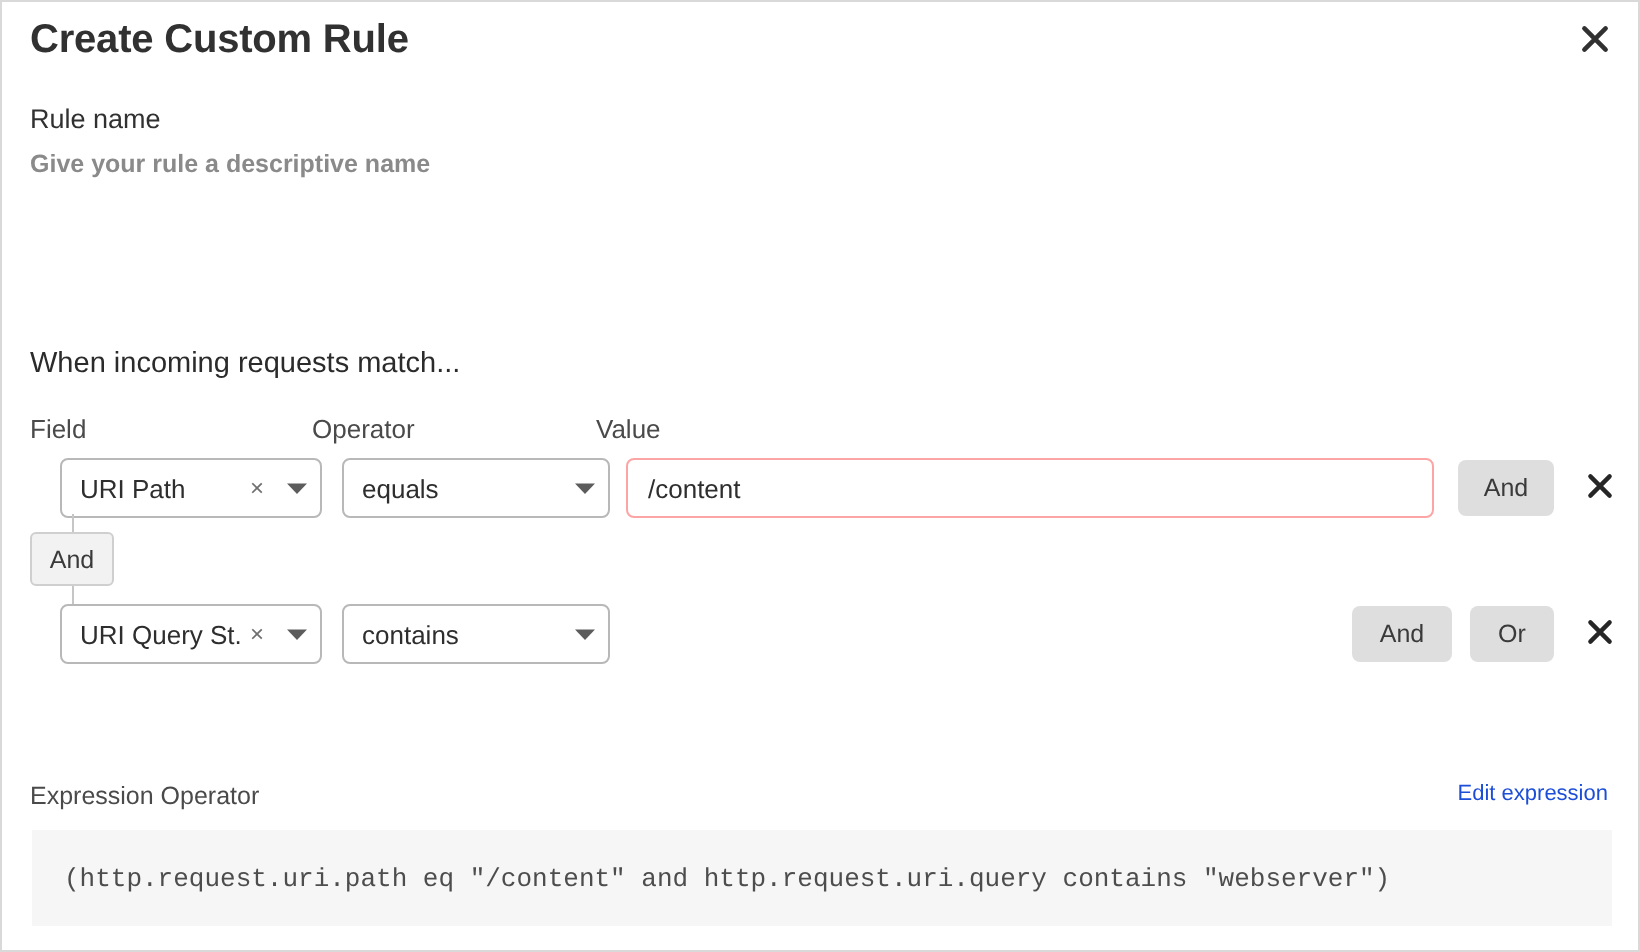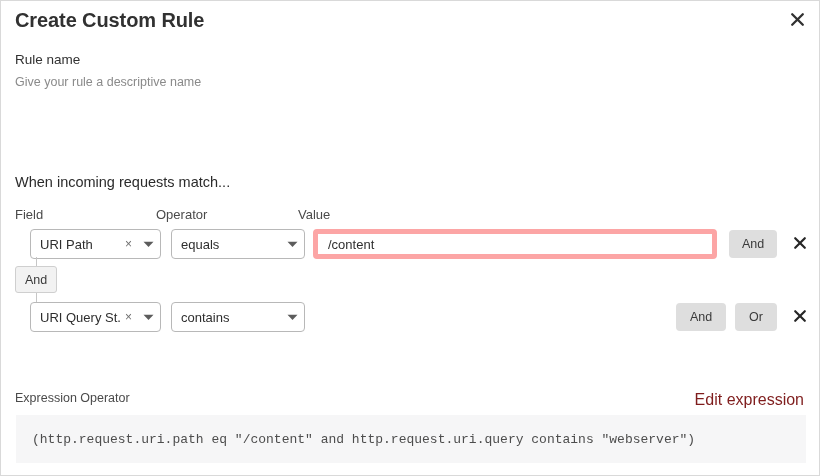--- a/index.html
+++ b/index.html
@@ -52,20 +52,21 @@
     top: 51px;
     font-size: 13.5px;
     color: #313131;
   }
   .sub-rule-name {
     position: absolute;
     left: 14px;
     top: 74px;
     font-size: 12.5px;
     color: #8a8a8a;
+    font-weight: bold;
   }
   .rule-name-input {
     position: absolute;
     left: 14px;
     top: 100px;
     width: 784px;
     height: 29px;
     box-sizing: border-box;
     border: 1px solid #b8b8b8;
     border-radius: 3px;
@@ -142,21 +143,21 @@
   }
   .caret svg { display: block; }
 
   .field-select { left: 14px; width: 131px; }
   .op-select    { left: 155px; width: 134px; }
 
   .value-input {
     position: absolute;
     box-sizing: border-box;
     height: 30px;
-    border: 5px solid #fca5a5;
+    border: 1px solid #fca5a5;
     border-radius: 4px;
     background: #fff;
     font-family: "Liberation Sans", sans-serif;
     font-size: 13px;
     color: #2e2e2e;
     padding: 0 10px;
     outline: none;
   }
   .value-input.v1 { left: 297px; width: 404px; }
   .value-input.v2 { left: 297px; width: 355px; }
@@ -226,22 +227,22 @@
     position: absolute;
     left: 14px;
     top: 390px;
     font-size: 12.5px;
     color: #4a4a4a;
   }
   .exp-edit-link {
     position: absolute;
     right: 15px;
     top: 390px;
-    font-size: 16px;
-    color: #7f1d1d;
+    font-size: 11px;
+    color: #1d4ed8;
     text-decoration: none;
     cursor: pointer;
   }
   .exp-box {
     position: absolute;
     left: 15px;
     top: 414px;
     width: 790px;
     height: 48px;
     box-sizing: border-box;

